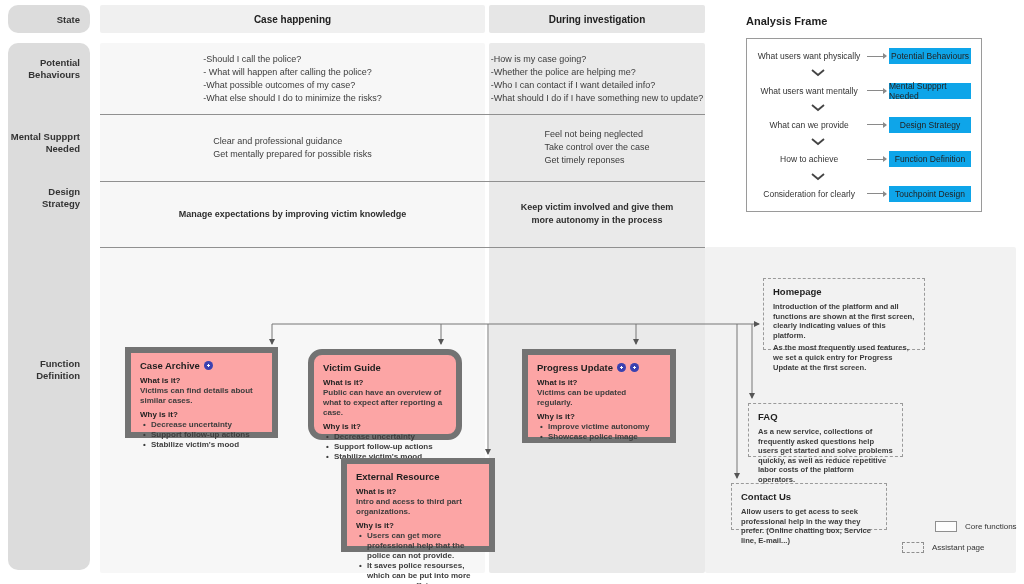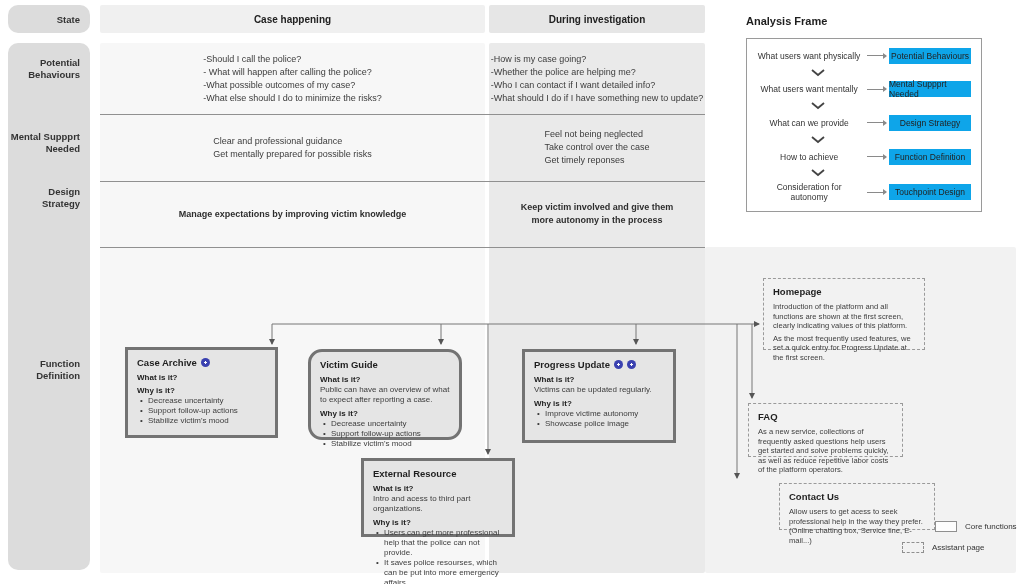--- a/index.html
+++ b/index.html
@@ -25,25 +25,25 @@
   .af-title { position:absolute; font-weight:bold; font-size:11px; color:#1e1e1e; }
   .af-box { position:absolute; border:1px solid #9a9a9a; background:#fff; display:flex; flex-direction:column; justify-content:space-evenly; padding:4px 10px; }
   .af-row { display:flex; align-items:center; }
   .af-q { width:122px; text-align:center; font-size:8.5px; color:#333; }
   .af-arrow { position:relative; width:22px; height:1px; background:#8a8a8a; margin:0 3px 0 6px; }
   .af-arrow::after { content:""; position:absolute; right:-1px; top:-2.5px; border-left:4px solid #8a8a8a; border-top:3px solid transparent; border-bottom:3px solid transparent; }
   .af-target { width:96px; height:16px; background:#0ea5e9; display:flex; align-items:center; justify-content:center; font-size:8.5px; color:#222; }
   .af-chev { width:122px; display:flex; justify-content:center; }
 
   
-  .fbox { position:absolute; border:3px solid #737373; background:#e5e5e5; padding:7px 9px; z-index:2; }
+  .fbox { position:absolute; border:6px solid #737373; background:#fca5a5; padding:7px 9px; z-index:2; }
   .fbox.assistant { border:1px dashed #9a9a9a; background:transparent; }
   .fbox h4 { font-size:9.5px; color:#1f1f1f; margin-bottom:5px; display:flex; align-items:center; gap:4px; }
   .sec { font-size:8px; font-weight:bold; color:#222; margin:4px 0 1px; }
-  .b8 { font-size:8px; line-height:10px; color:#3d3d3d; }
+  .b8 { font-size:8px; line-height:10px; color:#3d3d3d;font-weight:bold; }
   .assistant .b8 { font-size:7.6px; line-height:9.6px; }
   .assistant .b8 + .b8 { margin-top:3px; }
   .bullet { position:relative; padding-left:11px; }
   .bullet::before { content:"\2022"; position:absolute; left:3px; }
   .badge { display:inline-block; width:9px; height:9px; border-radius:50%;
            background:radial-gradient(circle at 50% 50%, #ffffff 0 1.3px, #3a41b0 1.4px); }
 
   
   #connectors { position:absolute; left:0; top:0; z-index:1; pointer-events:none; }
 
@@ -167,21 +167,21 @@
       <div class="af-q">How to achieve</div>
       <div class="af-arrow"></div>
       <div class="af-target">Function Definition</div>
     </div>
     <div class="af-chev">
         <svg width="16" height="8">
           <polyline points="2,1 8,6 14,1" stroke="#444" stroke-width="1.8" fill="none"></polyline>
         </svg>
       </div>
     <div class="af-row">
-      <div class="af-q">Consideration for autonomy</div>
+      <div class="af-q">Consideration for clearly</div>
       <div class="af-arrow"></div>
       <div class="af-target">Touchpoint Design</div>
     </div>
   </div>
 
   <svg id="connectors" width="1024" height="584">
     <defs>
       <marker id="arr" markerWidth="6" markerHeight="6" refX="5" refY="3" orient="auto">
         <path d="M0,0 L6,3 L0,6 z" fill="#555"></path>
       </marker>
@@ -196,20 +196,21 @@
       <path d="M752,324 V398" marker-end="url(#arr)"></path>
     </g>
   </svg>
 
   <div class="fbox" style="left:125px;top:347px;width:153px;height:91px;">
     <h4>
         <span>Case Archive</span>
         <span class="badge"></span>
       </h4>
     <div class="sec">What is it?</div>
+    <div class="b8">Victims can find details about similar cases.</div>
     <div class="sec">Why is it?</div>
     <div class="b8 bullet">Decrease uncertainty</div>
     <div class="b8 bullet">Support follow-up actions</div>
     <div class="b8 bullet">Stabilize victim's mood</div>
   </div>
 
   <div class="fbox" style="left:308px;top:349px;width:154px;height:91px;border-radius:14px;">
     <h4>
         <span>Victim Guide</span>
       </h4>
@@ -227,21 +228,21 @@
         <span class="badge"></span>
         <span class="badge"></span>
       </h4>
     <div class="sec">What is it?</div>
     <div class="b8">Victims can be updated regularly.</div>
     <div class="sec">Why is it?</div>
     <div class="b8 bullet">Improve victime autonomy</div>
     <div class="b8 bullet">Showcase police image</div>
   </div>
 
-  <div class="fbox" style="left:361px;top:458px;width:154px;height:79px;">
+  <div class="fbox" style="left:341px;top:458px;width:154px;height:94px;">
     <h4>
         <span>External Resource</span>
       </h4>
     <div class="sec">What is it?</div>
     <div class="b8">Intro and acess to third part organizations.</div>
     <div class="sec">Why is it?</div>
     <div class="b8 bullet">Users can get more professional help that the police can not provide.</div>
     <div class="b8 bullet">It saves police resourses, which can be put into more emergency affairs.</div>
   </div>
 
@@ -253,21 +254,21 @@
     <div class="b8">As the most frequently used features, we set a quick entry for Progress Update at the first screen.</div>
   </div>
 
   <div class="fbox assistant" style="left:748px;top:403px;width:155px;height:54px;">
     <h4>
         <span>FAQ</span>
       </h4>
     <div class="b8">As a new service, collections of frequently asked questions help users get started and solve problems quickly, as well as reduce repetitive labor costs of the platform operators.</div>
   </div>
 
-  <div class="fbox assistant" style="left:731px;top:483px;width:156px;height:47px;margin-left:48px;">
+  <div class="fbox assistant" style="left:731px;top:483px;width:156px;height:47px;">
     <h4>
         <span>Contact Us</span>
       </h4>
     <div class="b8">Allow users to get acess to seek professional help in the way they prefer. (Online chatting box, Service line, E-mail...)</div>
   </div>
 
   <div class="legend-item" style="left:925px;top:521px;">
     <div class="sw"></div>
     <span>Core functions</span>
   </div>

